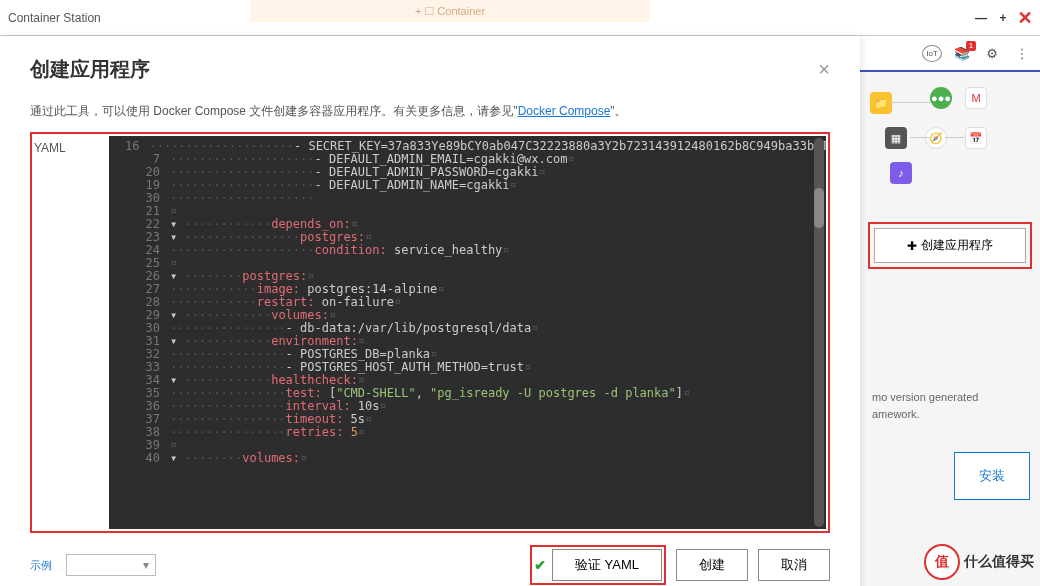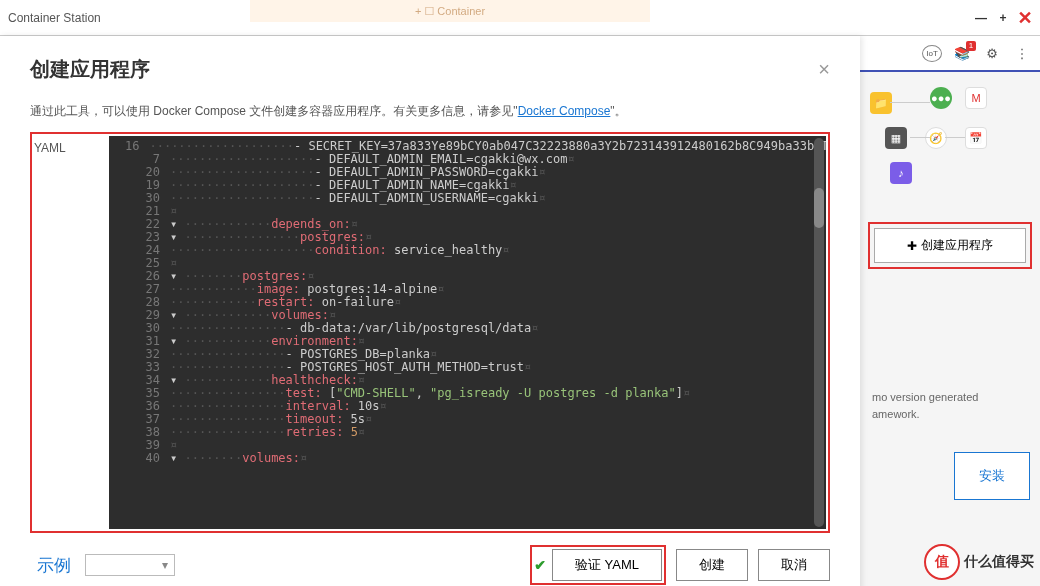--- a/index.html
+++ b/index.html
@@ -35,21 +35,21 @@
 .code-lines { padding: 4px 16px; }
 .code-line { display: flex; white-space: pre; }
 .gutter { width: 45px; text-align: right; padding-right: 10px; color: #777; user-select: none; }
 .ws { color: #555; }
 .kw { color: #e06c75; }
 .str { color: #ccc; }
 .val { color: #98c379; }
 .num { color: #d19a66; }
 
 .modal-footer { display: flex; align-items: center; padding-top: 12px; gap: 10px; }
-.example-link { color: #1976d2; font-size: 17px; cursor: pointer; margin-left: 7px; }
+.example-link { color: #1976d2; font-size: 11px; cursor: pointer; }
 .example-select { width: 90px; border: 1px solid #bbb; padding: 3px 6px; font-size: 12px; margin-left: 4px; background: #fff; position: relative; }
 .example-select::after { content: "▾"; position: absolute; right: 6px; color: #888; }
 .footer-spacer { flex: 1; }
 .btn { border: 1px solid #888; background: #fff; padding: 6px 22px; font-size: 13px; cursor: pointer; }
 .btn-validate-wrap { border: 2px solid #e03030; padding: 2px; display: flex; align-items: center; }
 .check-icon { color: #2e9c2e; font-weight: bold; margin-right: 6px; font-size: 14px; }
 
 .right-panel { position: absolute; left: 860px; top: 0; width: 180px; height: 100%; background: #f5f5f5; }
 .right-toolbar { height: 36px; background: #fff; border-bottom: 2px solid #3f51b5; display: flex; align-items: center; justify-content: flex-end; padding: 0 8px; gap: 10px; }
 .tb-icon { width: 20px; height: 17px; display: flex; align-items: center; justify-content: center; color: #555; cursor: pointer; }
@@ -107,21 +107,21 @@
 
       <div class="form-area">
         <div class="yaml-row">
           <div class="yaml-label">YAML</div>
           <div class="code-editor">
             <div class="code-lines" id="code-lines">
                 <div class="code-line"><span class="gutter">16</span>  <span class="ws">····················</span><span class="str">- SECRET_KEY=37a833Ye89bCY0ab047C32223880a3Y2b723143912480162b8C949ba33b0T093aT9293b9892bC</span></div>
                 <div class="code-line"><span class="gutter">7</span>  <span class="ws">····················</span><span class="str">- DEFAULT_ADMIN_EMAIL=cgakki@wx.com<span class="ws">¤</span></span></div>
                 <div class="code-line"><span class="gutter">20</span>  <span class="ws">····················</span><span class="str">- DEFAULT_ADMIN_PASSWORD=cgakki<span class="ws">¤</span></span></div>
                 <div class="code-line"><span class="gutter">19</span>  <span class="ws">····················</span><span class="str">- DEFAULT_ADMIN_NAME=cgakki<span class="ws">¤</span></span></div>
-                <div class="code-line"><span class="gutter">30</span>  <span class="ws">····················</span><span class="str">- DEFAULT_ADMIN_USERNAME=cgakki<span class="ws">¤</span></span></div>
+                <div class="code-line"><span class="gutter">30</span>  <span class="ws">····················</span></div>
                 <div class="code-line"><span class="gutter">21</span>  <span class="ws"></span><span class="str"><span class="ws">¤</span></span></div>
                 <div class="code-line"><span class="gutter">22</span>▾ <span class="ws">············</span><span class="str"><span class="kw">depends_on:</span><span class="ws">¤</span></span></div>
                 <div class="code-line"><span class="gutter">23</span>▾ <span class="ws">················</span><span class="str"><span class="kw">postgres:</span><span class="ws">¤</span></span></div>
                 <div class="code-line"><span class="gutter">24</span>  <span class="ws">····················</span><span class="str"><span class="kw">condition:</span> service_healthy<span class="ws">¤</span></span></div>
                 <div class="code-line"><span class="gutter">25</span>  <span class="ws"></span><span class="str"><span class="ws">¤</span></span></div>
                 <div class="code-line"><span class="gutter">26</span>▾ <span class="ws">········</span><span class="str"><span class="kw">postgres:</span><span class="ws">¤</span></span></div>
                 <div class="code-line"><span class="gutter">27</span>  <span class="ws">············</span><span class="str"><span class="kw">image:</span> postgres:14-alpine<span class="ws">¤</span></span></div>
                 <div class="code-line"><span class="gutter">28</span>  <span class="ws">············</span><span class="str"><span class="kw">restart:</span> on-failure<span class="ws">¤</span></span></div>
                 <div class="code-line"><span class="gutter">29</span>▾ <span class="ws">············</span><span class="str"><span class="kw">volumes:</span><span class="ws">¤</span></span></div>
                 <div class="code-line"><span class="gutter">30</span>  <span class="ws">················</span><span class="str">- db-data:/var/lib/postgresql/data<span class="ws">¤</span></span></div>

